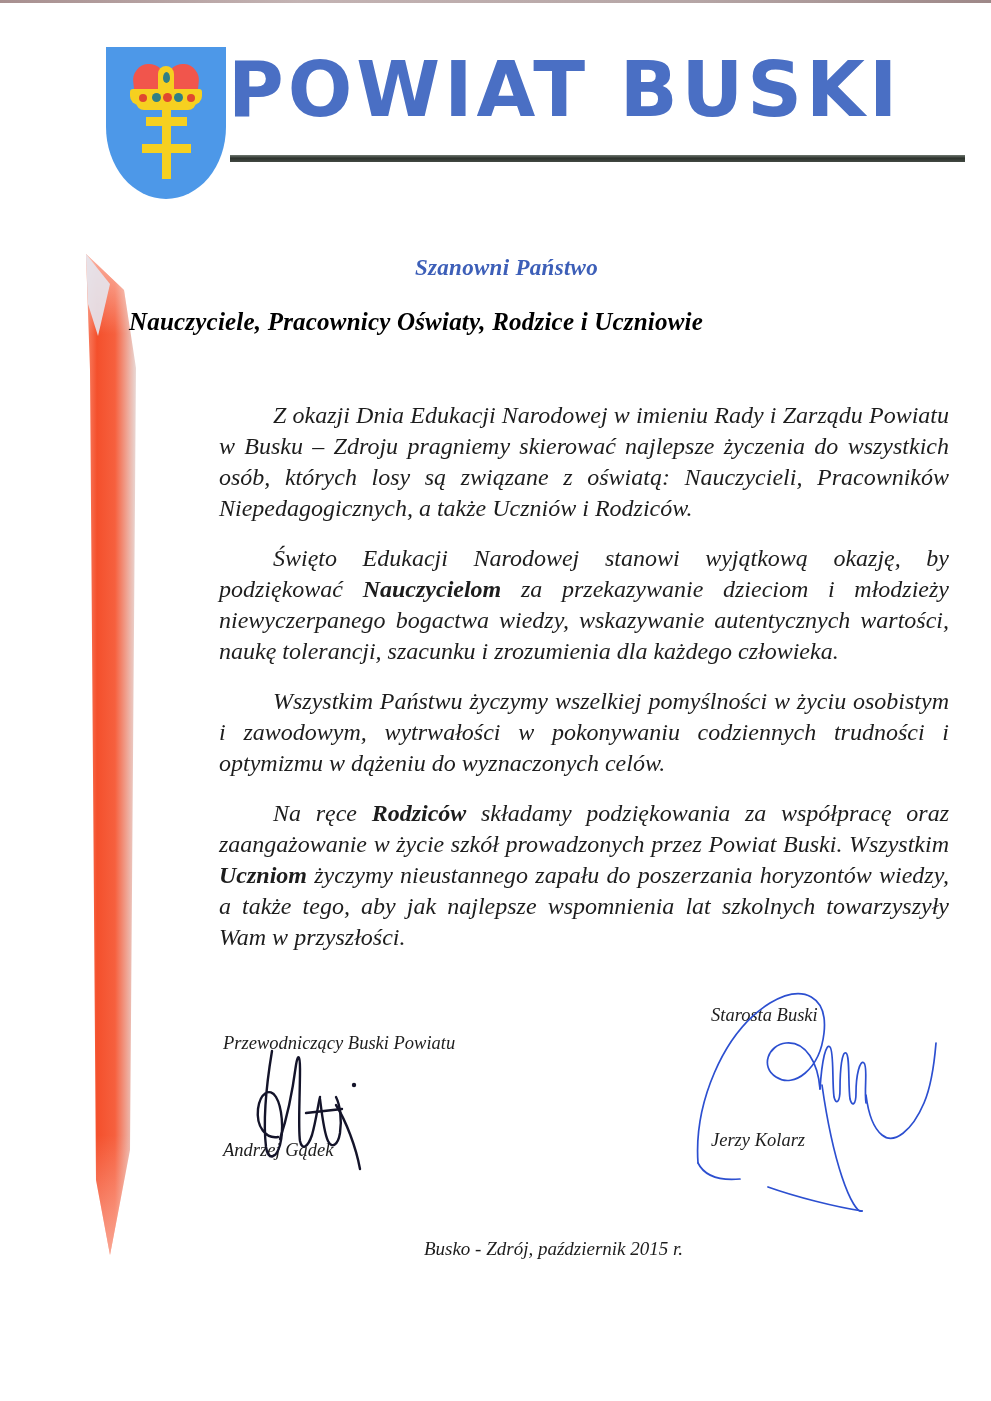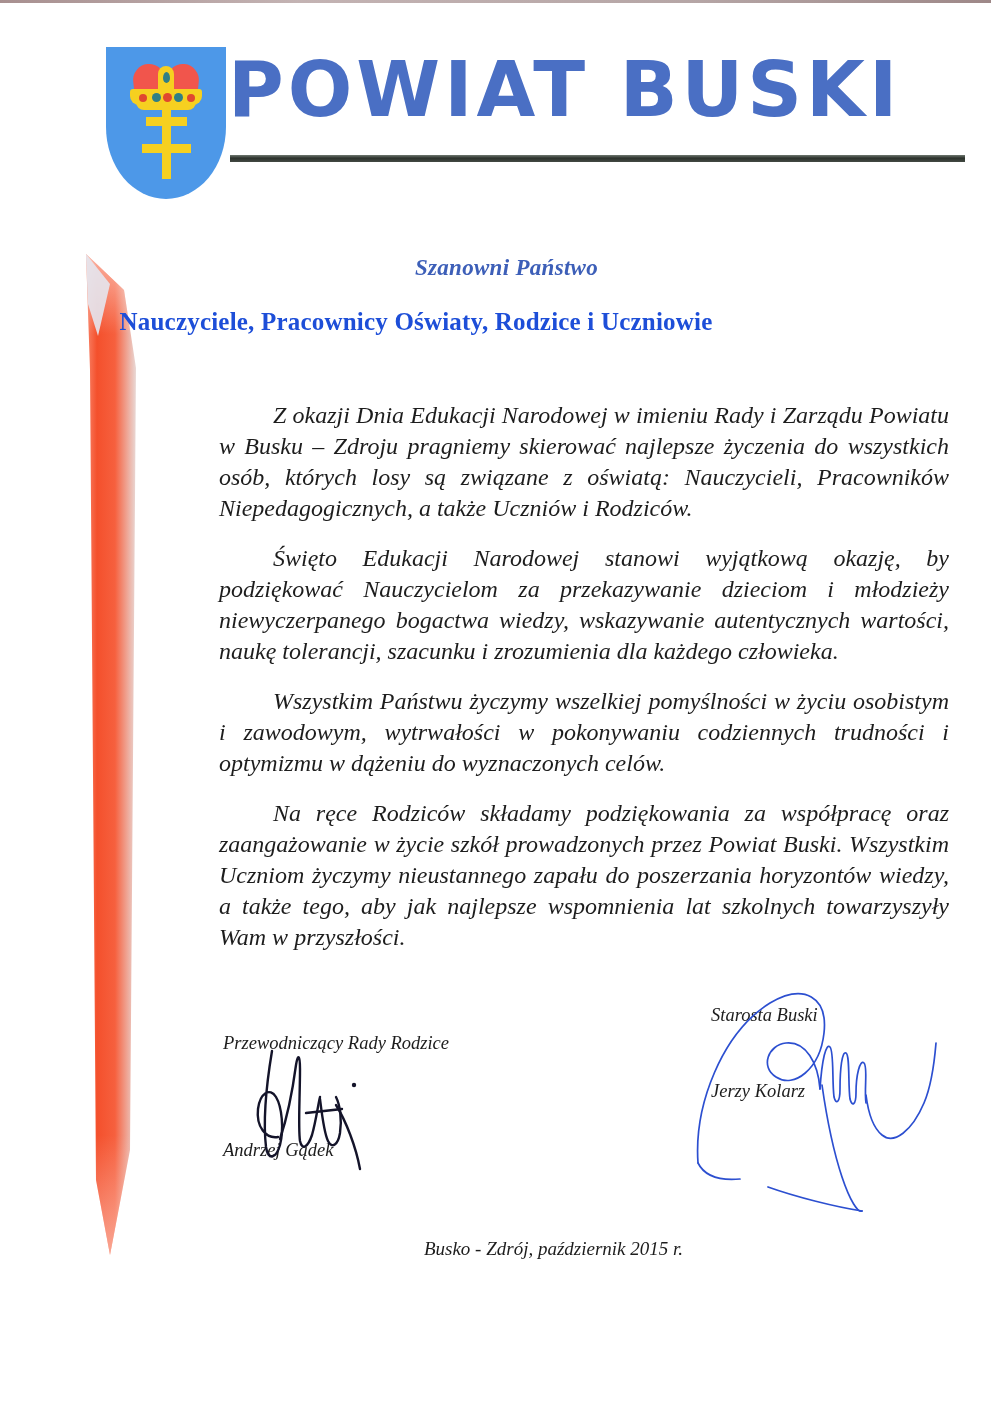--- a/index.html
+++ b/index.html
@@ -155,42 +155,43 @@
     font-weight: bold;
     font-size: 23px;
     color: #3d5fb8;
     letter-spacing: 0.3px;
   }
   .salutation-2 {
     position: absolute;
     left: 0; top: 308px;
     width: 810px;
     text-align: center;
+    font-style: italic;
     font-weight: bold;
     font-size: 25px;
-    color: #1d4ed8;
+    color: #000000;
     letter-spacing: 0.2px;
   }
 
   .body-block {
     position: absolute;
     left: 208px; top: 400px;
     width: 730px;
   }
   .para {
     margin: 0 0 19px 0;
     text-align: justify;
     text-justify: inter-word;
     text-indent: 54px;
     font-style: italic;
     font-size: 24px;
     line-height: 31px;
     color: #1d1d1d;
   }
-  .para b { font-weight: normal; font-style: italic; }
+  .para b { font-weight: bold; font-style: italic; }
 
   
   .sig-left {
     position: absolute;
     left: 212px; top: 1033px;
     width: 300px;
   }
   .sig-right {
     position: absolute;
     left: 700px; top: 1005px;
@@ -202,21 +203,21 @@
     color: #1d1d1d;
     white-space: nowrap;
   }
   .sig-name {
     font-style: italic;
     font-size: 18.5px;
     color: #1d1d1d;
     white-space: nowrap;
     margin-top: 86px;
   }
-  .sig-right .sig-name { margin-top: 55px; }
+  .sig-right .sig-name { margin-top: 104px; }
 
   .ink-left {
     position: absolute;
     left: 225px; top: 1035px;
     width: 170px; height: 140px;
     pointer-events: none;
   }
   .ink-right {
     position: absolute;
     left: 625px; top: 985px;
@@ -291,21 +292,21 @@
   <div class="salutation-2">Nauczyciele, Pracownicy Oświaty, Rodzice i Uczniowie</div>
 
   <div class="body-block">
     <p class="para">Z okazji Dnia Edukacji Narodowej w imieniu Rady i Zarządu Powiatu w Busku – Zdroju pragniemy skierować najlepsze życzenia do wszystkich osób, których losy są związane z oświatą: Nauczycieli, Pracowników Niepedagogicznych, a także Uczniów i Rodziców.</p>
     <p class="para">Święto Edukacji Narodowej stanowi wyjątkową okazję, by podziękować <b>Nauczycielom</b> za przekazywanie dzieciom i młodzieży niewyczerpanego bogactwa wiedzy, wskazywanie autentycznych wartości, naukę tolerancji, szacunku i zrozumienia dla każdego człowieka.</p>
     <p class="para">Wszystkim Państwu życzymy wszelkiej pomyślności w życiu osobistym i zawodowym, wytrwałości w pokonywaniu codziennych trudności i optymizmu w dążeniu do wyznaczonych celów.</p>
     <p class="para">Na ręce <b>Rodziców</b> składamy podziękowania za współpracę oraz zaangażowanie w życie szkół prowadzonych przez Powiat Buski. Wszystkim <b>Uczniom</b> życzymy nieustannego zapału do poszerzania horyzontów wiedzy, a także tego, aby jak najlepsze wspomnienia lat szkolnych towarzyszyły Wam w przyszłości.</p>
   </div>
 
   <div class="sig-left">
-    <div class="sig-title">Przewodniczący Rady Rodzice</div>
+    <div class="sig-title">Przewodniczący Buski Powiatu</div>
     <div class="sig-name">Andrzej Gądek</div>
   </div>
 
   <svg class="ink-left" viewBox="0 0 170 140">
     <g fill="none" stroke="#14142a" stroke-width="2.4" stroke-linecap="round" stroke-linejoin="round">
       <path d="M36 16 C30 52, 27 86, 30 112 C32 126, 40 124, 44 110 C48 94, 46 72, 40 62 C34 52, 24 58, 22 74 C20 92, 30 104, 42 102"></path>
       <path d="M44 104 C50 86, 56 60, 60 30 C62 18, 64 20, 64 34 C64 62, 62 92, 64 106 C66 116, 72 112, 76 100 C80 86, 82 70, 84 62"></path>
       <path d="M84 64 C86 80, 88 98, 92 106 C96 114, 102 110, 104 98 C106 84, 104 70, 100 62"></path>
       <path d="M70 78 L106 74"></path>
       <path d="M100 70 C110 86, 120 112, 124 134"></path>

